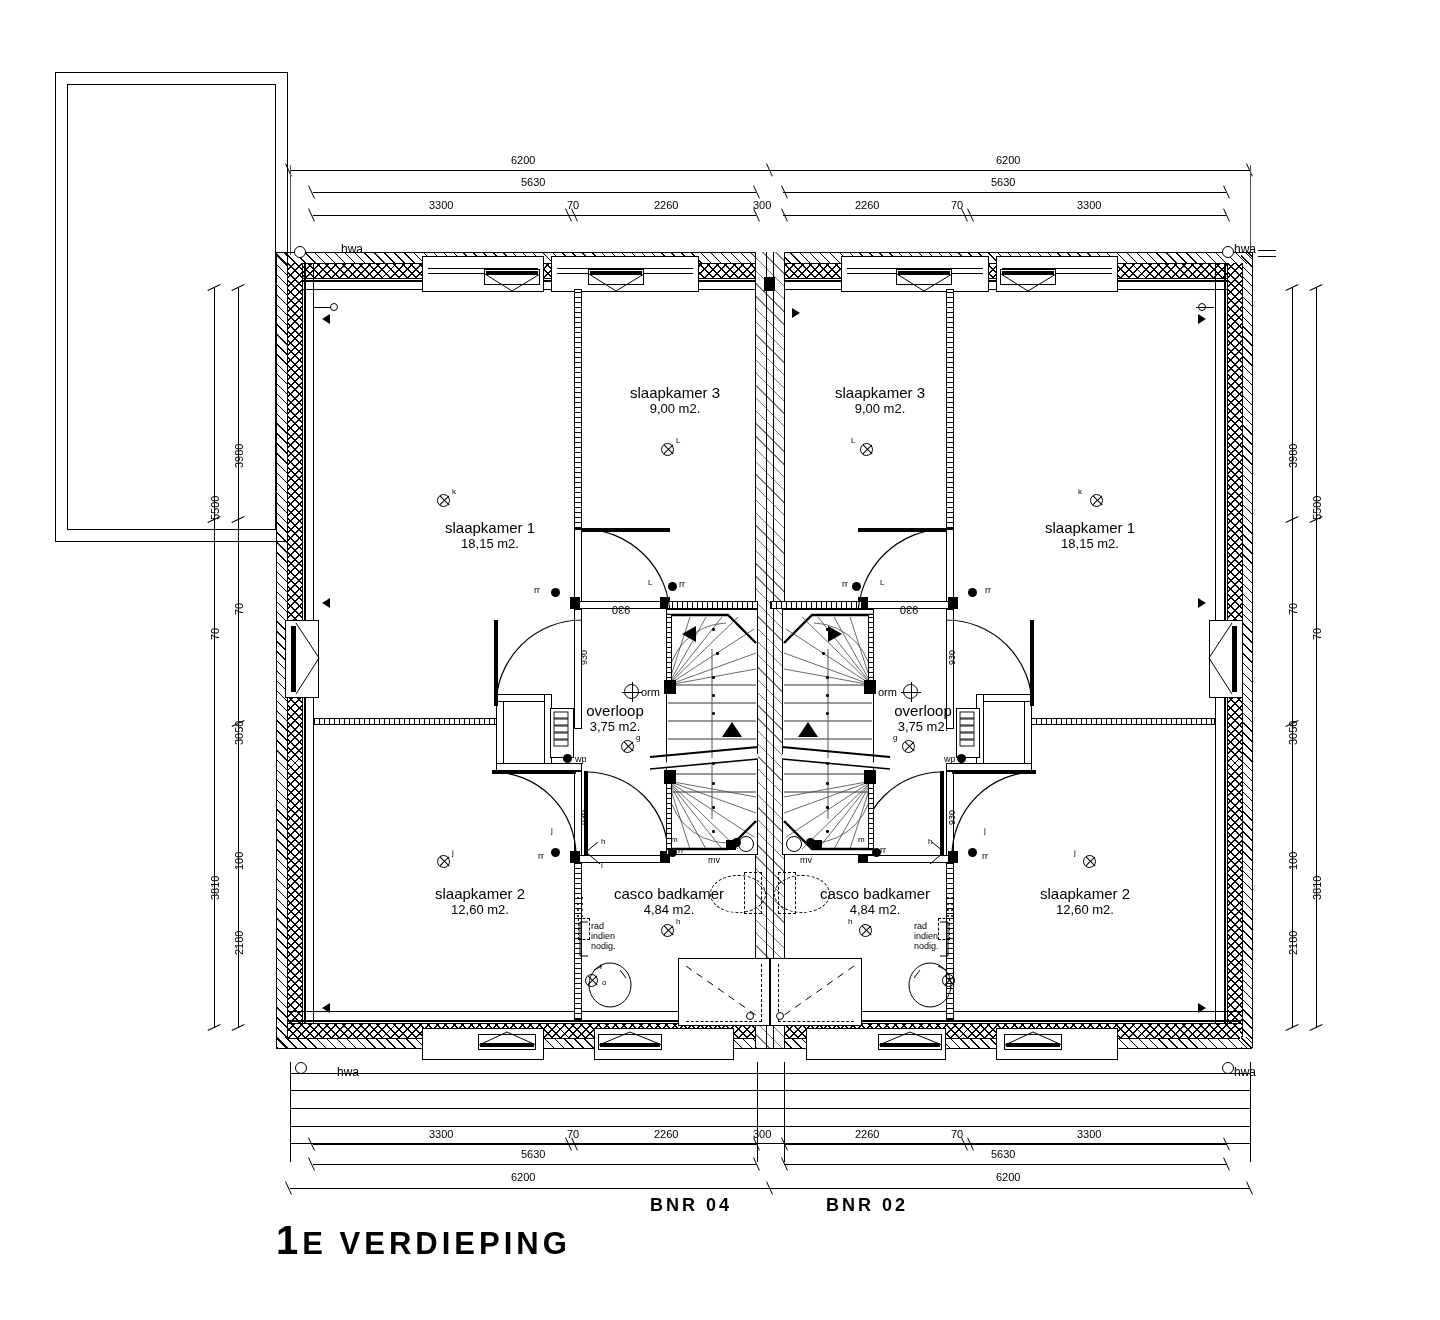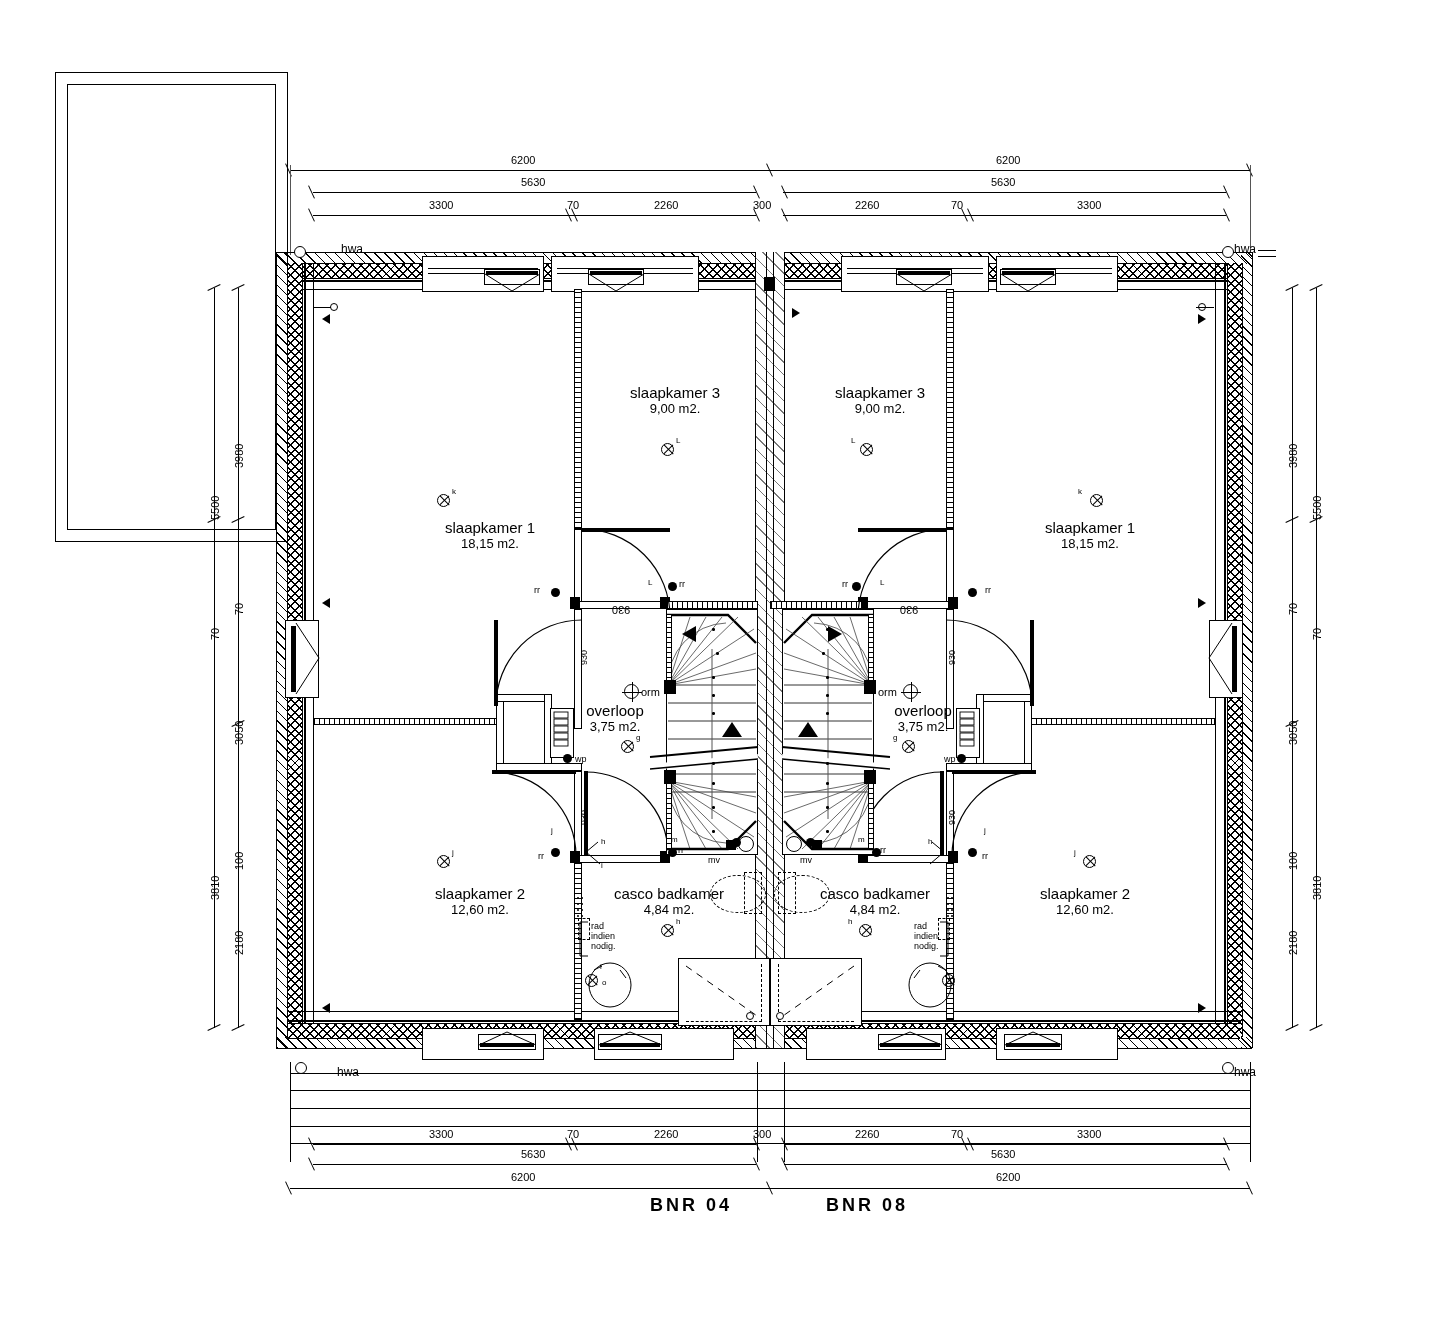--- a/index.html
+++ b/index.html
@@ -748,16 +748,19 @@
   <div class="abs" style="left:1226px;top:1157px;width:1px;height:14px;background:#000;transform:rotate(-25deg);"></div>
 
   <div class="hl" style="left:290px;top:1188px;width:960px;"></div>
   <div class="dim" style="left:511px;top:1172px;">6200</div>
   <div class="dim" style="left:996px;top:1172px;">6200</div>
   <div class="abs" style="left:288px;top:1181px;width:1px;height:14px;background:#000;transform:rotate(-25deg);"></div>
   <div class="abs" style="left:769px;top:1181px;width:1px;height:14px;background:#000;transform:rotate(-25deg);"></div>
   <div class="abs" style="left:1249px;top:1181px;width:1px;height:14px;background:#000;transform:rotate(-25deg);"></div>
 
   <div class="bnr" style="left:650px;top:1195px;">BNR 04</div>
-  <div class="bnr" style="left:826px;top:1195px;">BNR 08</div>
-
+  <div class="bnr" style="left:826px;top:1195px;">BNR 02</div>
+
+  <div class="title" style="left:276px;top:1218px;">
+    <span>1</span><span class="small">E VERDIEPING</span>
+  </div>
 
 </div>
 
 </body></html>

